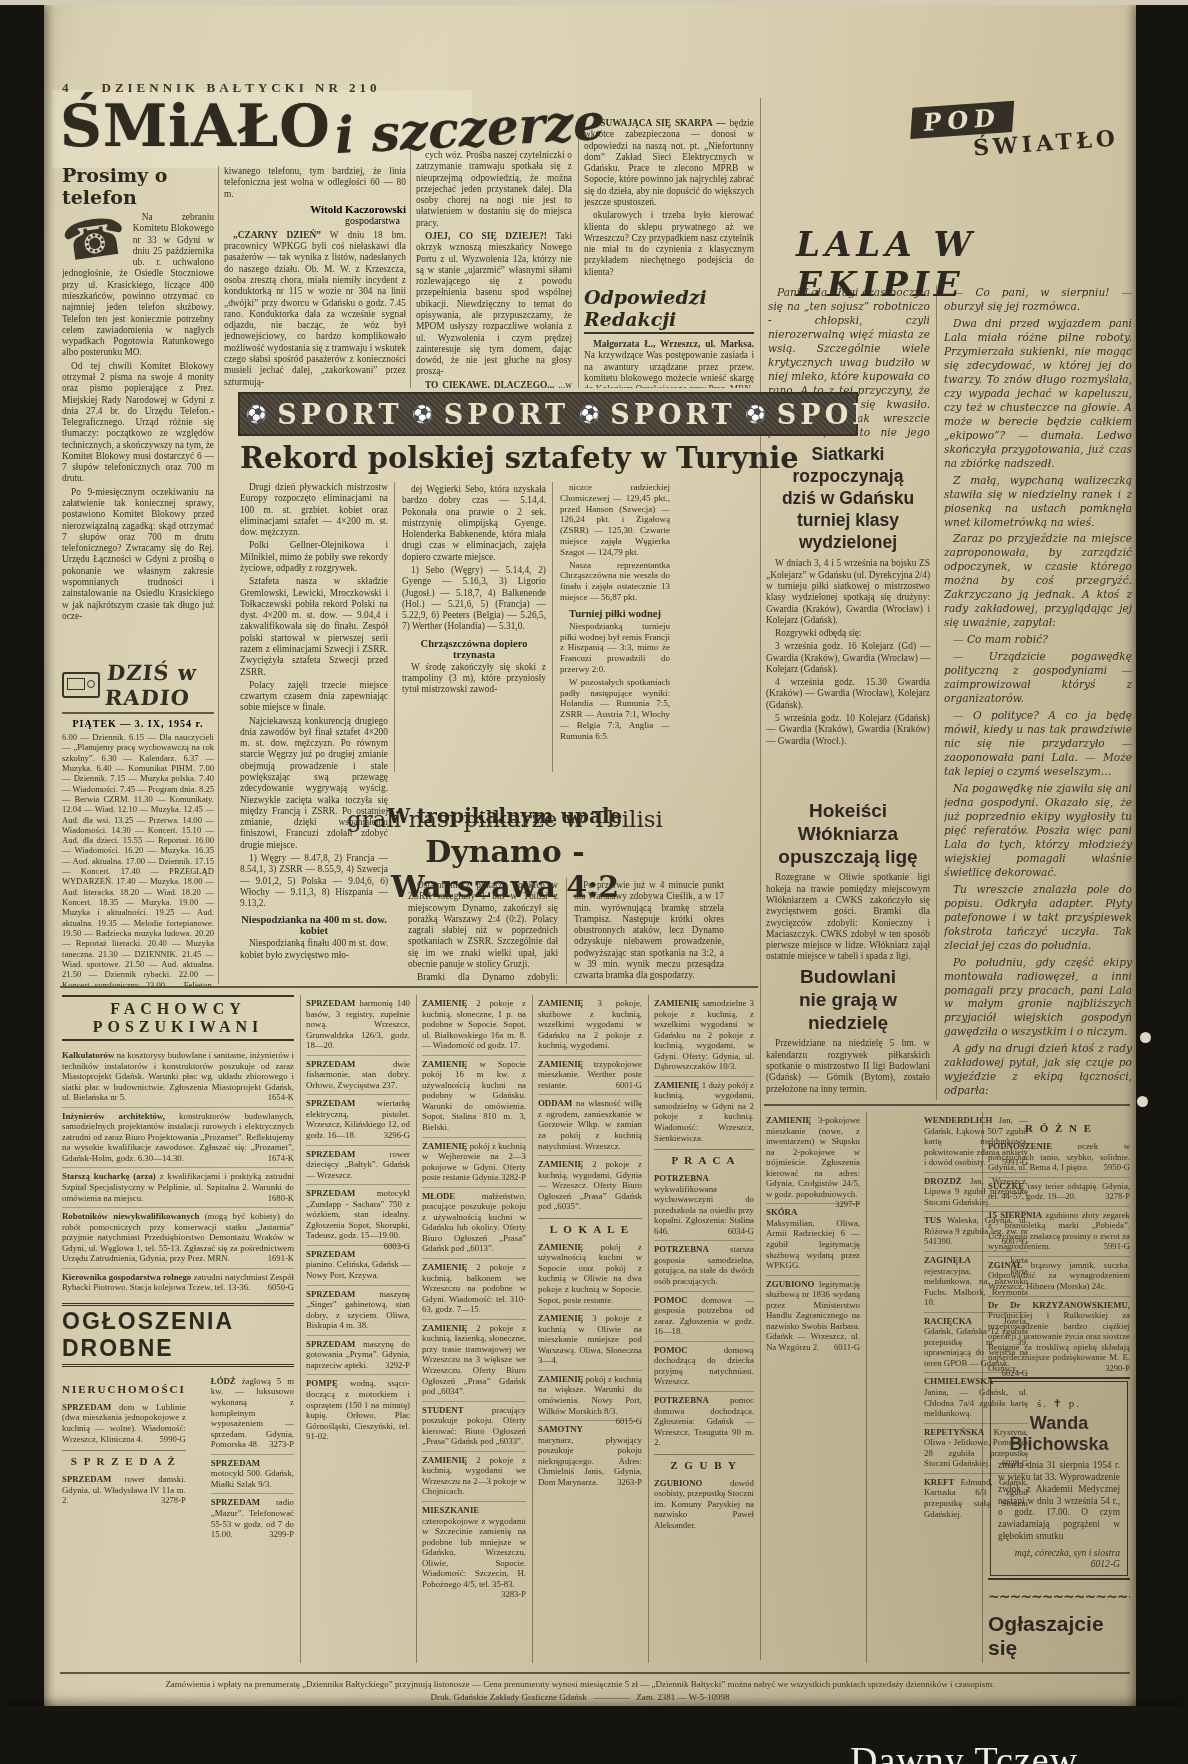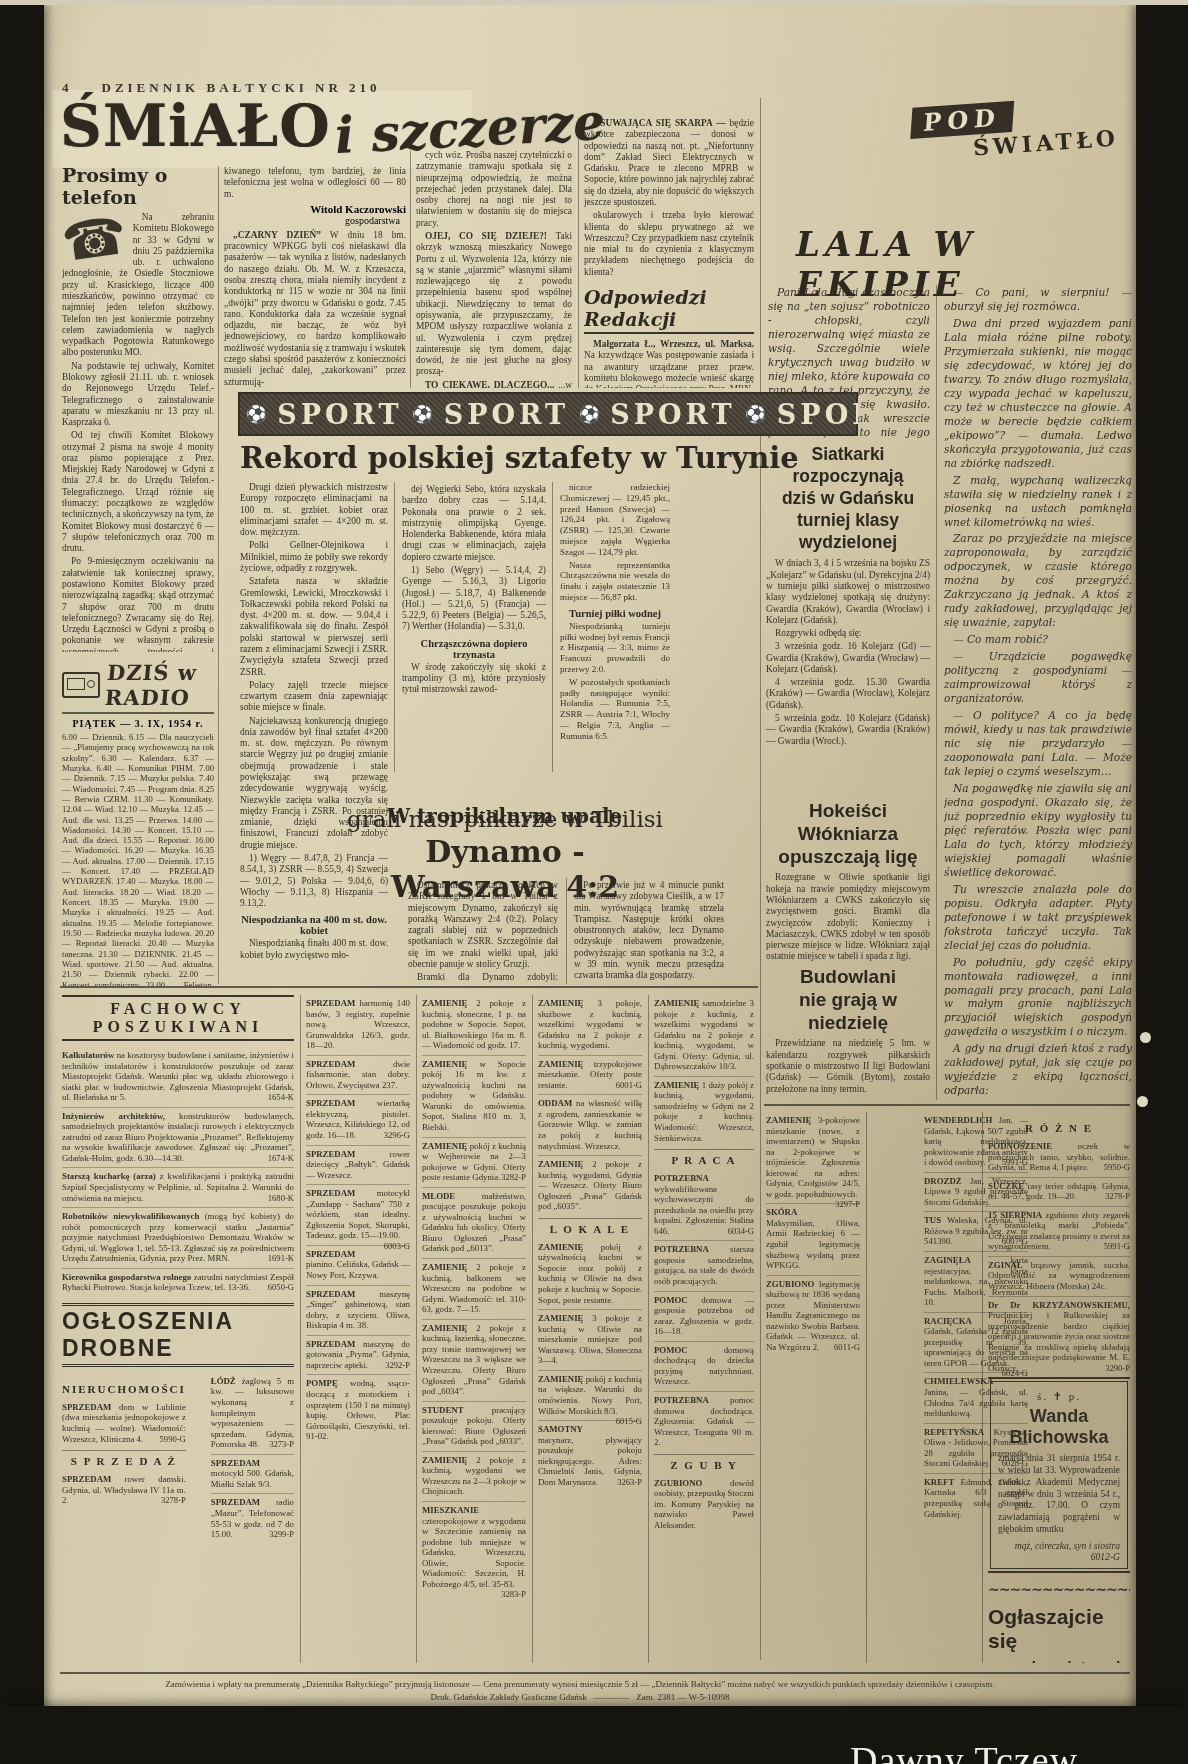--- a/index.html
+++ b/index.html
@@ -69,21 +69,21 @@
   .drobnehead{font:bold 23px "Liberation Sans",sans-serif;letter-spacing:2px;text-align:left;
            border-top:3px double #3a342a;border-bottom:3px double #3a342a;padding:2px 0;margin:10px 0 6px;color:#2f2a21;}
   .midhead{font:bold 11px "Liberation Serif",serif;letter-spacing:2px;text-align:center;margin:6px 0 4px;border-top:1px solid rgba(58,52,42,.55);padding-top:4px;color:#2f2a21;}
   .ads .ad{border-top:1px solid rgba(58,52,42,.35);padding-top:3px;margin:0 0 4px;}
   .ads .ad:first-child{border-top:0;}
   .ad{text-align:justify;}
   .ad .ref{float:right;font-size:8.6px;}
   .twocol{display:flex;gap:25px;}
   .twocol>div{flex:1;}
 
-  .obit{border:1px solid #3a342a;outline:2px solid #3a342a;outline-offset:2px;padding:8px 7px 6px;margin:8px 2px 12px;text-align:center;}
+  .obit{border:1px solid #3a342a;outline:2px solid #3a342a;outline-offset:2px;padding:15px 7px 6px;margin:8px 2px 12px;text-align:center;}
   .obit .sp{font:11px "Liberation Serif",serif;letter-spacing:2px;}
   .obit .name{font:bold 18px "Liberation Sans",sans-serif;margin:3px 0 5px;}
   .obit .ob-body{font:9.4px/1.25 "Liberation Serif",serif;text-align:justify;}
   .obit .ob-sig{font:italic 9.6px "Liberation Serif",serif;text-align:right;margin-top:4px;}
   .wavy{font:bold 14px "DejaVu Sans",sans-serif;letter-spacing:-1px;color:#3a342a;overflow:hidden;white-space:nowrap;}
   .promo1{font:bold 21px "Liberation Sans",sans-serif;color:#2e2920;margin-top:8px;}
   .promo2{font:bold 16px "Liberation Sans",sans-serif;color:#2e2920;margin:6px 0;}
 
   .footer{font:9px/1.4 "Liberation Serif",serif;text-align:center;color:#3a342a;}
   .watermark{position:absolute;left:850px;top:1738px;font:38px "Liberation Serif",serif;color:rgba(255,255,255,.93);letter-spacing:1px;}
@@ -122,21 +122,20 @@
     <div class="vr" style="left:982px;top:1112px;height:551px;"></div>
     <div class="hr" style="left:60px;top:986px;width:698px;"></div>
     <div class="hr" style="left:764px;top:1104px;width:366px;"></div>
     <div class="hr" style="left:60px;top:1672px;width:1070px;"></div>
 
     <div class="abs clip" style="left:62px;top:164px;width:152px;height:488px;">
       <div class="coltitle">Prosimy o telefon</div>
       <span class="phoneicon">☎</span>
       <div class="body">
           <p class="para">Na zebraniu Komitetu Blokowego nr 33 w Gdyni w dniu 25 października ub. r. uchwalono jednogłośnie, że Osiedle Stoczniowe przy ul. Krasickiego, liczące 400 mieszkańców, powinno otrzymać co najmniej jeden telefon służbowy. Telefon ten jest koniecznie potrzebny celem zawiadomienia w nagłych wypadkach Pogotowia Ratunkowego albo posterunku MO.</p>
-          <p class="para">Na podstawie tej uchwały, Komitet Blokowy zgłosił 21.11. ub. r. wniosek do Rejonowego Urzędu Telef.-Telegraficznego o zainstalowanie aparatu w mieszkaniu nr 13 przy ul. Kasprzaka 6.</p>
           <p class="para">Od tej chwili Komitet Blokowy otrzymał 2 pisma na swoje 4 monity oraz pismo popierające z Prez. Miejskiej Rady Narodowej w Gdyni z dnia 27.4 br. do Urzędu Telefon.-Telegraficznego. Urząd różnie się tłumaczy: początkowo ze względów technicznych, a skończywszy na tym, że Komitet Blokowy musi dostarczyć 6 — 7 słupów telefonicznych oraz 700 m drutu.</p>
           <p class="para">Po 9-miesięcznym oczekiwaniu na załatwienie tak koniecznej sprawy, postawiono Komitet Blokowy przed nierozwiązalną zagadką: skąd otrzymać 7 słupów oraz 700 m drutu telefonicznego? Zwracamy się do Rej. Urzędu Łączności w Gdyni z prośbą o pokonanie we własnym zakresie wspomnianych trudności i zainstalowanie na Osiedlu Krasickiego w jak najkrótszym czasie tak długo już ocze-</p>
         </div>
     </div>
 
     <div class="abs clip radiobox" style="left:62px;top:656px;width:152px;height:330px;">
       <div class="radiologo">
         <span class="radioicon"></span>
         <span class="radiotitle">DZIŚ w RADIO</span>
       </div>
@@ -358,21 +357,21 @@
           <p class="ad"><b class="lead">ZAMIENIĘ</b> <span>2 pokoje z kuchnią, łazienką, słoneczne, przy trasie tramwajowej we Wrzeszczu na 3 większe we Wrzeszczu. Oferty Biuro Ogłoszeń „Prasa” Gdańsk pod „6034”.</span> <span class="ref"></span></p>
           <p class="ad"><b class="lead">STUDENT</b> <span>pracujący poszukuje pokoju. Oferty kierować: Biuro Ogłoszeń „Prasa” Gdańsk pod „6033”.</span> <span class="ref"></span></p>
           <p class="ad"><b class="lead">ZAMIENIĘ</b> <span>2 pokoje z kuchnią, wygodami we Wrzeszczu na 2—3 pokoje w Chojnicach.</span> <span class="ref"></span></p>
           <p class="ad"><b class="lead">MIESZKANIE</b> <span>czteropokojowe z wygodami w Szczecinie zamienię na podobne lub mniejsze w Gdańsku, Wrzeszczu, Oliwie, Sopocie. Wiadomość: Szczecin, H. Pobożnego 4/5, tel. 35-83.</span> <span class="ref">3283-P</span></p>
         </div>
     </div>
 
     <div class="abs clip bodys" style="left:538px;top:995px;width:104px;height:668px;">
       <div class="ads">
           <p class="ad"><b class="lead">ZAMIENIĘ</b> <span>3 pokoje, służbowe z kuchnią, wszelkimi wygodami w Gdańsku na 2 pokoje z kuchnią, wygodami.</span> <span class="ref"></span></p>
-          <p class="ad"><b class="lead">ZAMIENIĘ</b> <span>trzypokojowe mieszkanie. Oferty poste restante.</span> <span class="ref">6001-G</span></p>
+          <p class="ad"><b class="lead">ZAMIENIĘ</b> <span>trzypokojowe mieszkanie. Werther poste restante.</span> <span class="ref">6001-G</span></p>
           <p class="ad"><b class="lead">ODDAM</b> <span>na własność willę z ogrodem, zamieszkanie w Gorzowie Wlkp. w zamian za pokój z kuchnią natychmiast. Wrzeszcz.</span> <span class="ref"></span></p>
           <p class="ad"><b class="lead">ZAMIENIĘ</b> <span>2 pokoje z kuchnią, wygodami, Gdynia — Wrzeszcz. Oferty Biuro Ogłoszeń „Prasa” Gdańsk pod „6035”.</span> <span class="ref"></span></p>
         </div>
       <div class="midhead">L O K A L E</div>
       <div class="ads">
           <p class="ad"><b class="lead">ZAMIENIĘ</b> <span>pokój z używalnością kuchni w Sopocie oraz pokój z kuchnią w Oliwie na dwa pokoje z kuchnią w Sopocie. Sopot, poste restante.</span> <span class="ref"></span></p>
           <p class="ad"><b class="lead">ZAMIENIĘ</b> <span>3 pokoje z kuchnią w Oliwie na mieszkanie mniejsze pod Warszawą. Oliwa, Słoneczna 3—4.</span> <span class="ref"></span></p>
           <p class="ad"><b class="lead">ZAMIENIĘ</b> <span>pokój z kuchnią na większe. Warunki do omówienia. Nowy Port, Wilków Morskich 8/3.</span> <span class="ref">6015-G</span></p>
           <p class="ad"><b class="lead">SAMOTNY</b> <span>marynarz, pływający poszukuje pokoju niekrępującego. Adres: Chmielniś Janis, Gdynia, Dom Marynarza.</span> <span class="ref">3263-P</span></p>
         </div>

